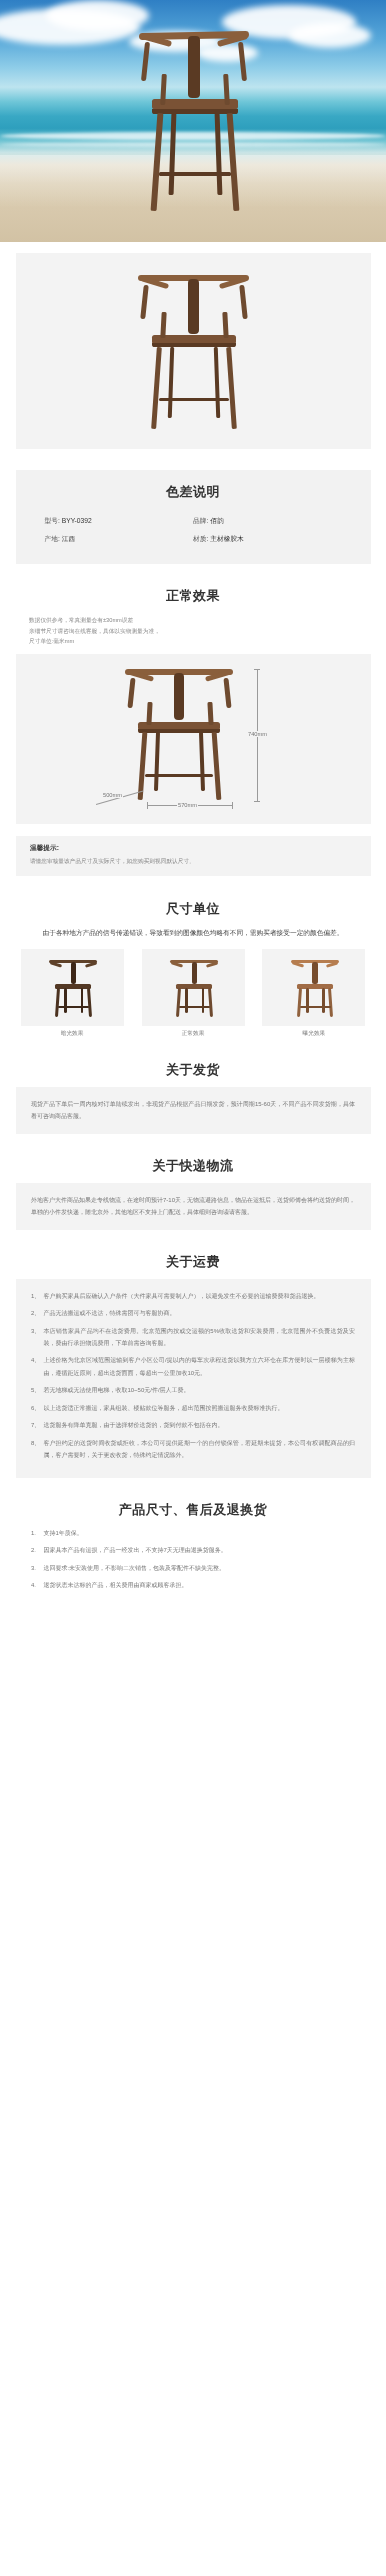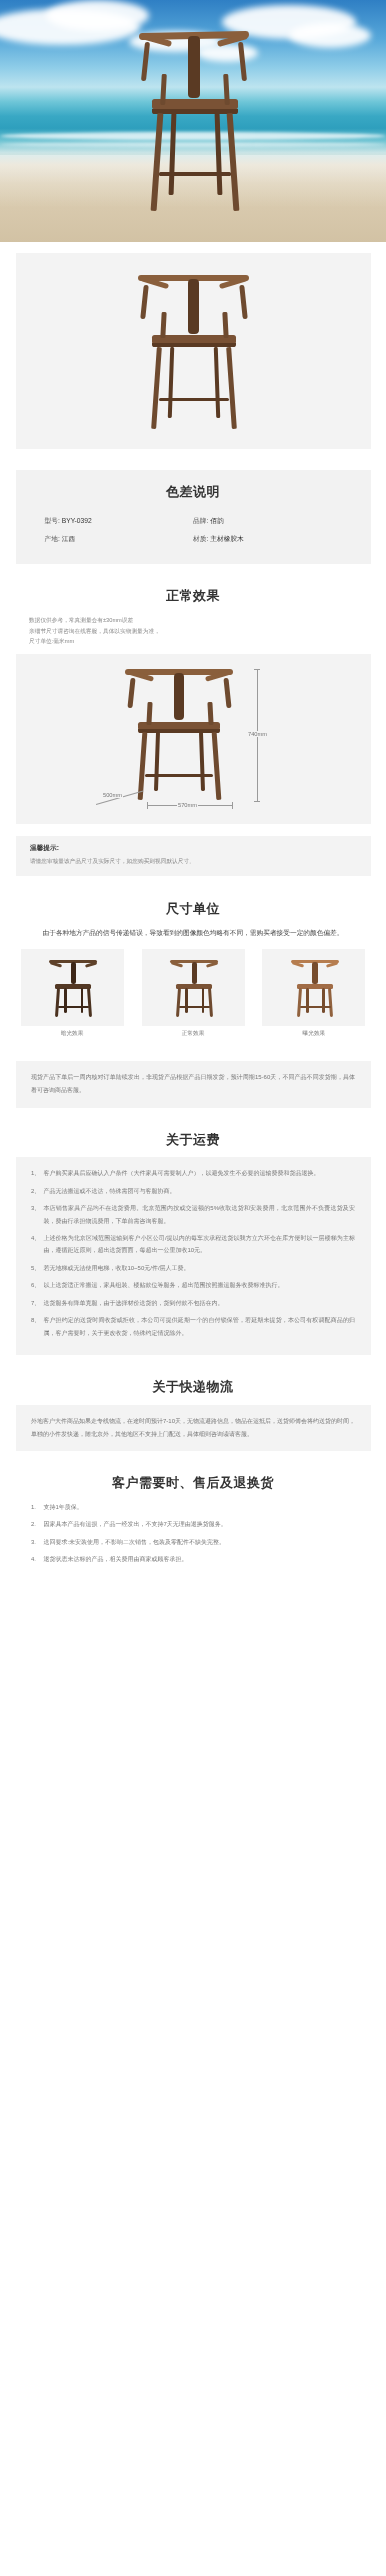--- a/index.html
+++ b/index.html
@@ -380,22 +380,30 @@
             <div class="ch-part ch-dark" style="left:13.4px; top:49px; width:31px; height:2.1px;"></div>
           </div>
         </div>
         <div class="color-cap">曝光效果</div>
       </div>
 
     </div>
   </div>
 
   <div class="text-sec">
+    <div class="sec-title">关于发货</div>
     <div class="text-panel">
       <div class="para">现货产品下单后一周内核对订单陆续发出，非现货产品根据产品日期发货，预计周期15-60天，不同产品不同发货期，具体看可咨询商品客服。</div>
+    </div>
+  </div>
+
+  <div class="text-sec">
+    <div class="sec-title">关于快递物流</div>
+    <div class="text-panel">
+      <div class="para">外地客户大件商品如果走专线物流，在途时间预计7-10天，无物流避路信息，物品在运抵后，送货师傅会将约送货的时间，单独的小件发快递，随北京外，其他地区不支持上门配送，具体细则咨询读请客服。</div>
     </div>
   </div>
 
   <div class="text-sec">
     <div class="sec-title">关于运费</div>
     <div class="text-panel">
       <ul class="num-list">
         <li>
           <span class="idx">1、</span>
           <span class="txt">客户购买家具后应确认入户条件（大件家具可需要制人户），以避免发生不必要的运输费费和货品退换。</span>
@@ -425,30 +433,23 @@
           <span class="txt">送货服务有降单克服，由于选择材价送货的，货到付款不包括在内。</span>
         </li>
         <li>
           <span class="idx">8、</span>
           <span class="txt">客户担约定的送货时间收货或拒收，本公司可提供延期一个的自付锁保管，若延期未提货，本公司有权调配商品的归属，客户需要时，关于更改收货，特殊约定情况除外。</span>
         </li>
       </ul>
     </div>
   </div>
 
-  <div class="text-sec">
-    <div class="sec-title">关于快递物流</div>
-    <div class="text-panel">
-      <div class="para">外地客户大件商品如果走专线物流，在途时间预计7-10天，无物流避路信息，物品在运抵后，送货师傅会将约送货的时间，单独的小件发快递，随北京外，其他地区不支持上门配送，具体细则咨询读请客服。</div>
-    </div>
-  </div>
-
 
   <div class="text-sec last-pad">
-    <div class="sec-title">客户需要时、售后及退换货</div>
+    <div class="sec-title">产品尺寸、售后及退换货</div>
     <div class="plain-panel">
       <ul class="num-list" style="margin-top:7.2px;">
         <li>
           <span class="idx">1.</span>
           <span class="txt">支持1年质保。</span>
         </li>
         <li>
           <span class="idx">2.</span>
           <span class="txt">因家具本产品有运损，产品一经发出，不支持7天无理由退换货服务。</span>
         </li>

